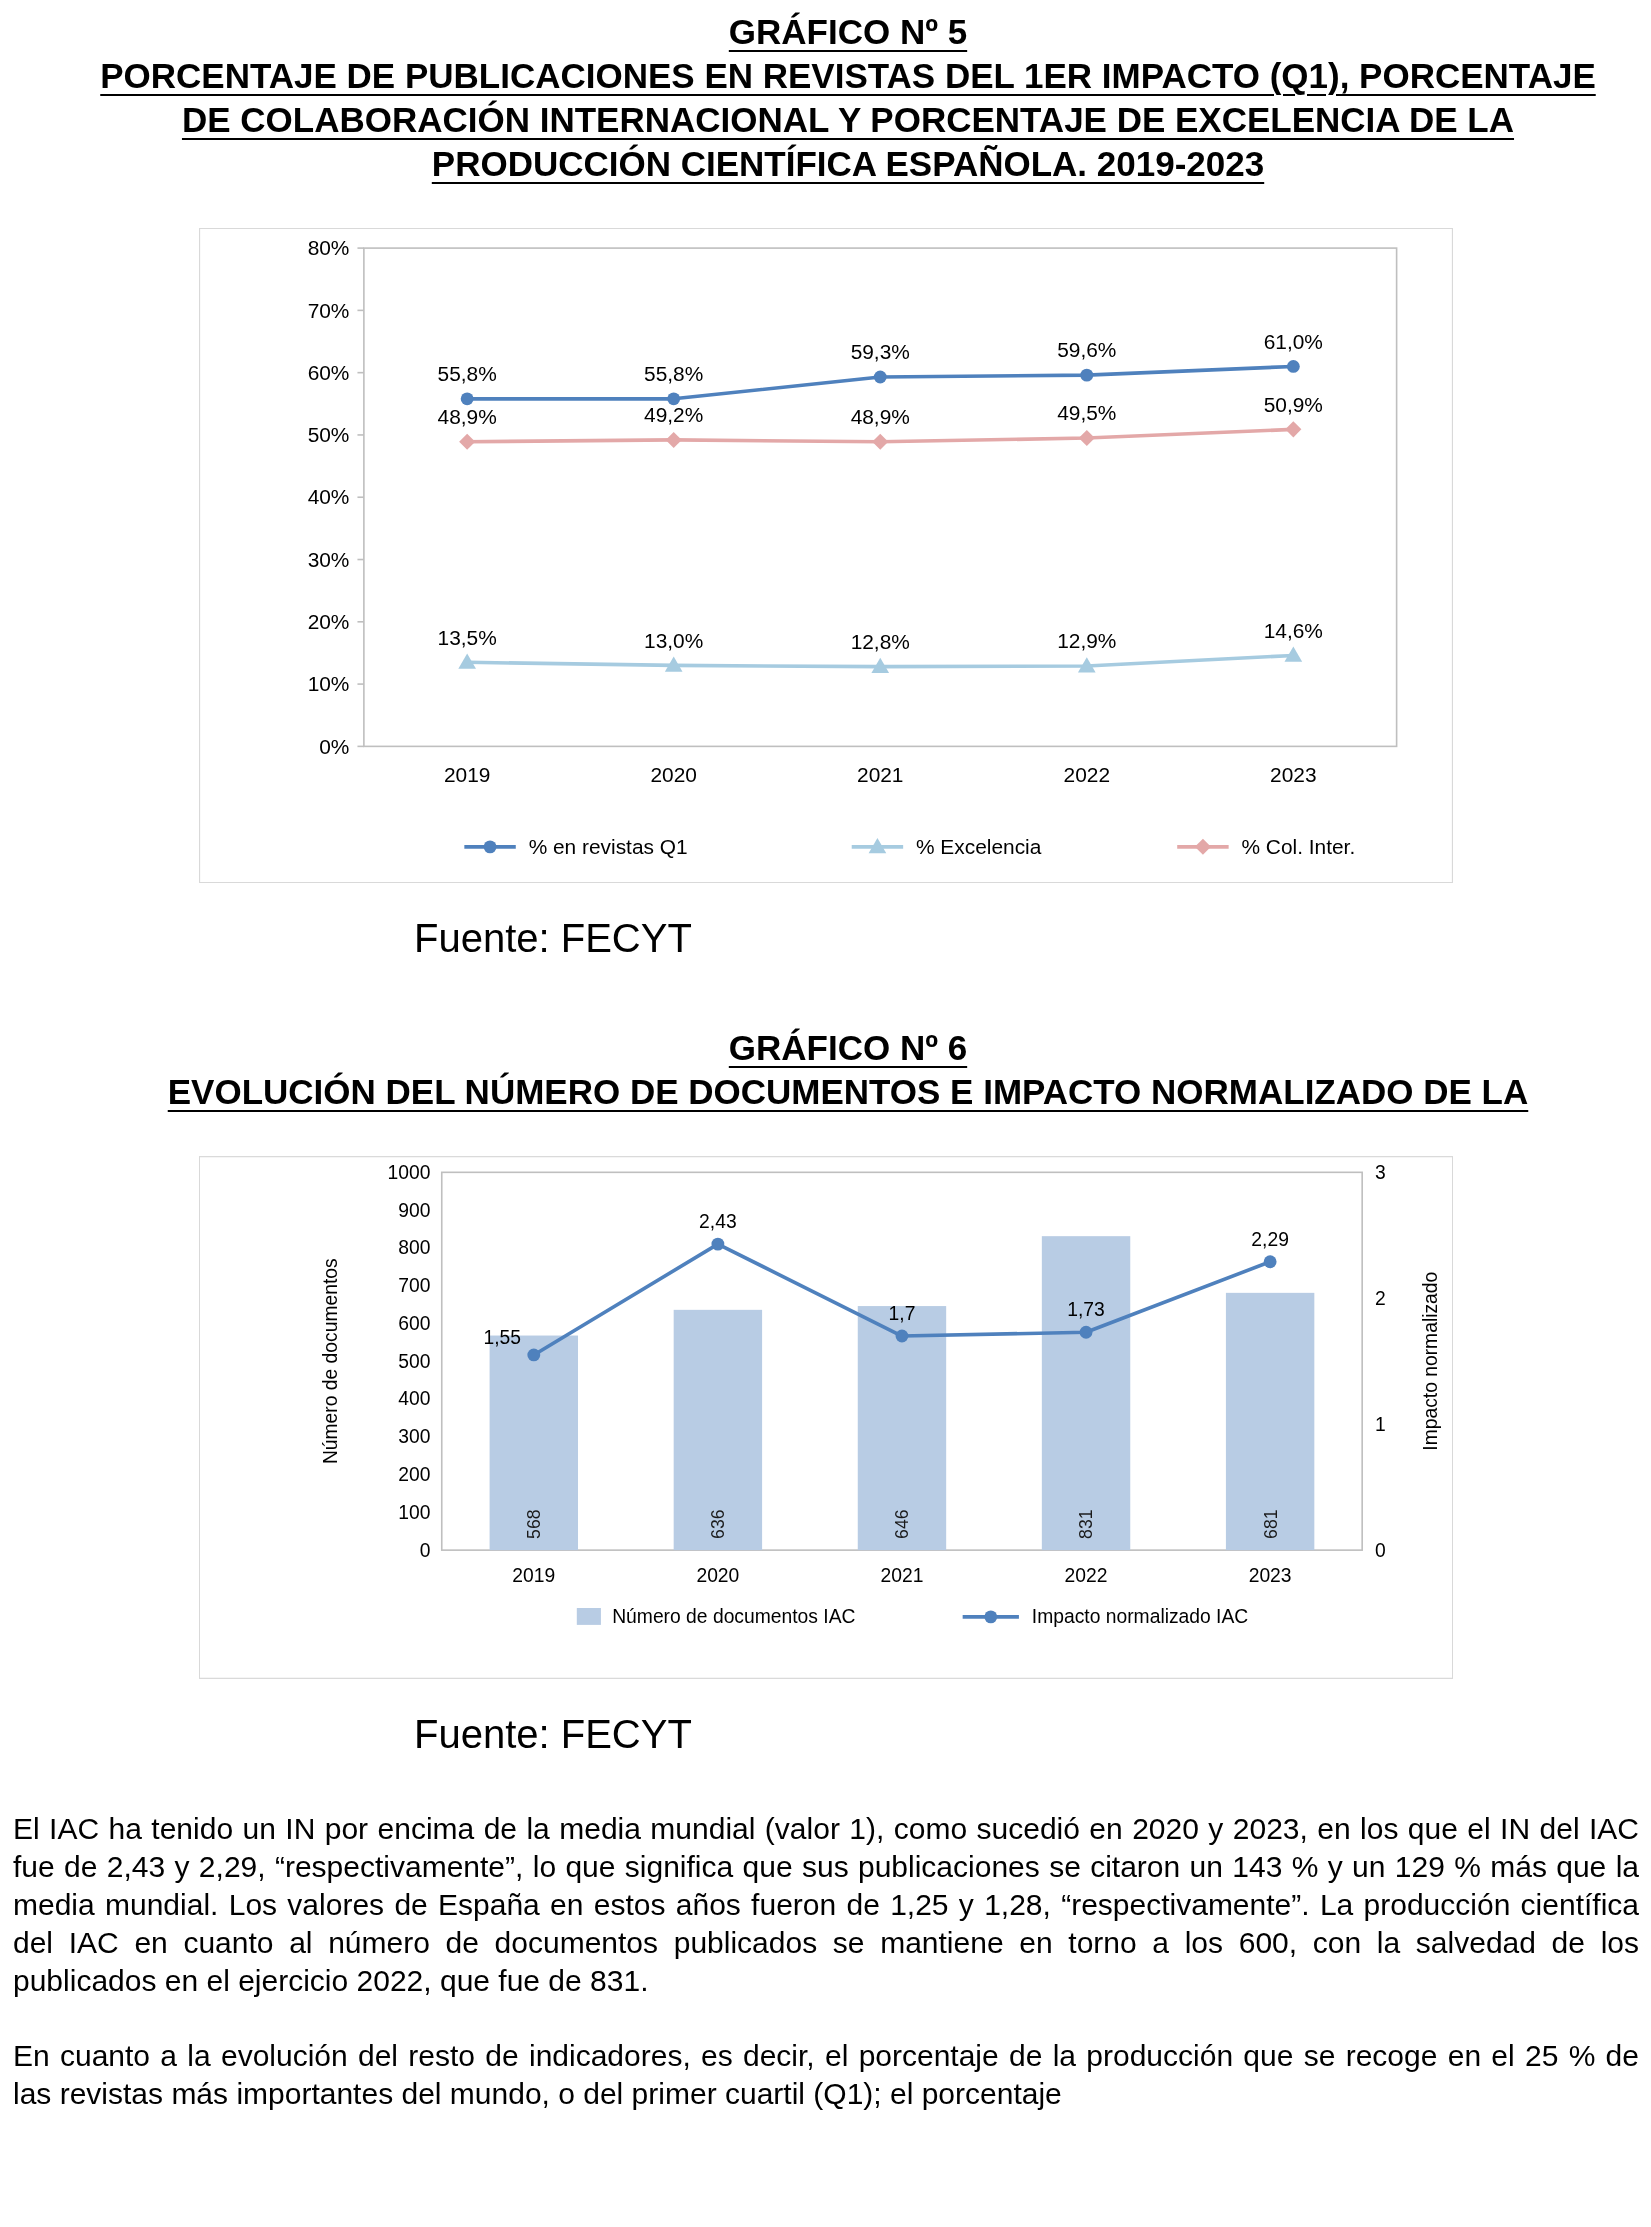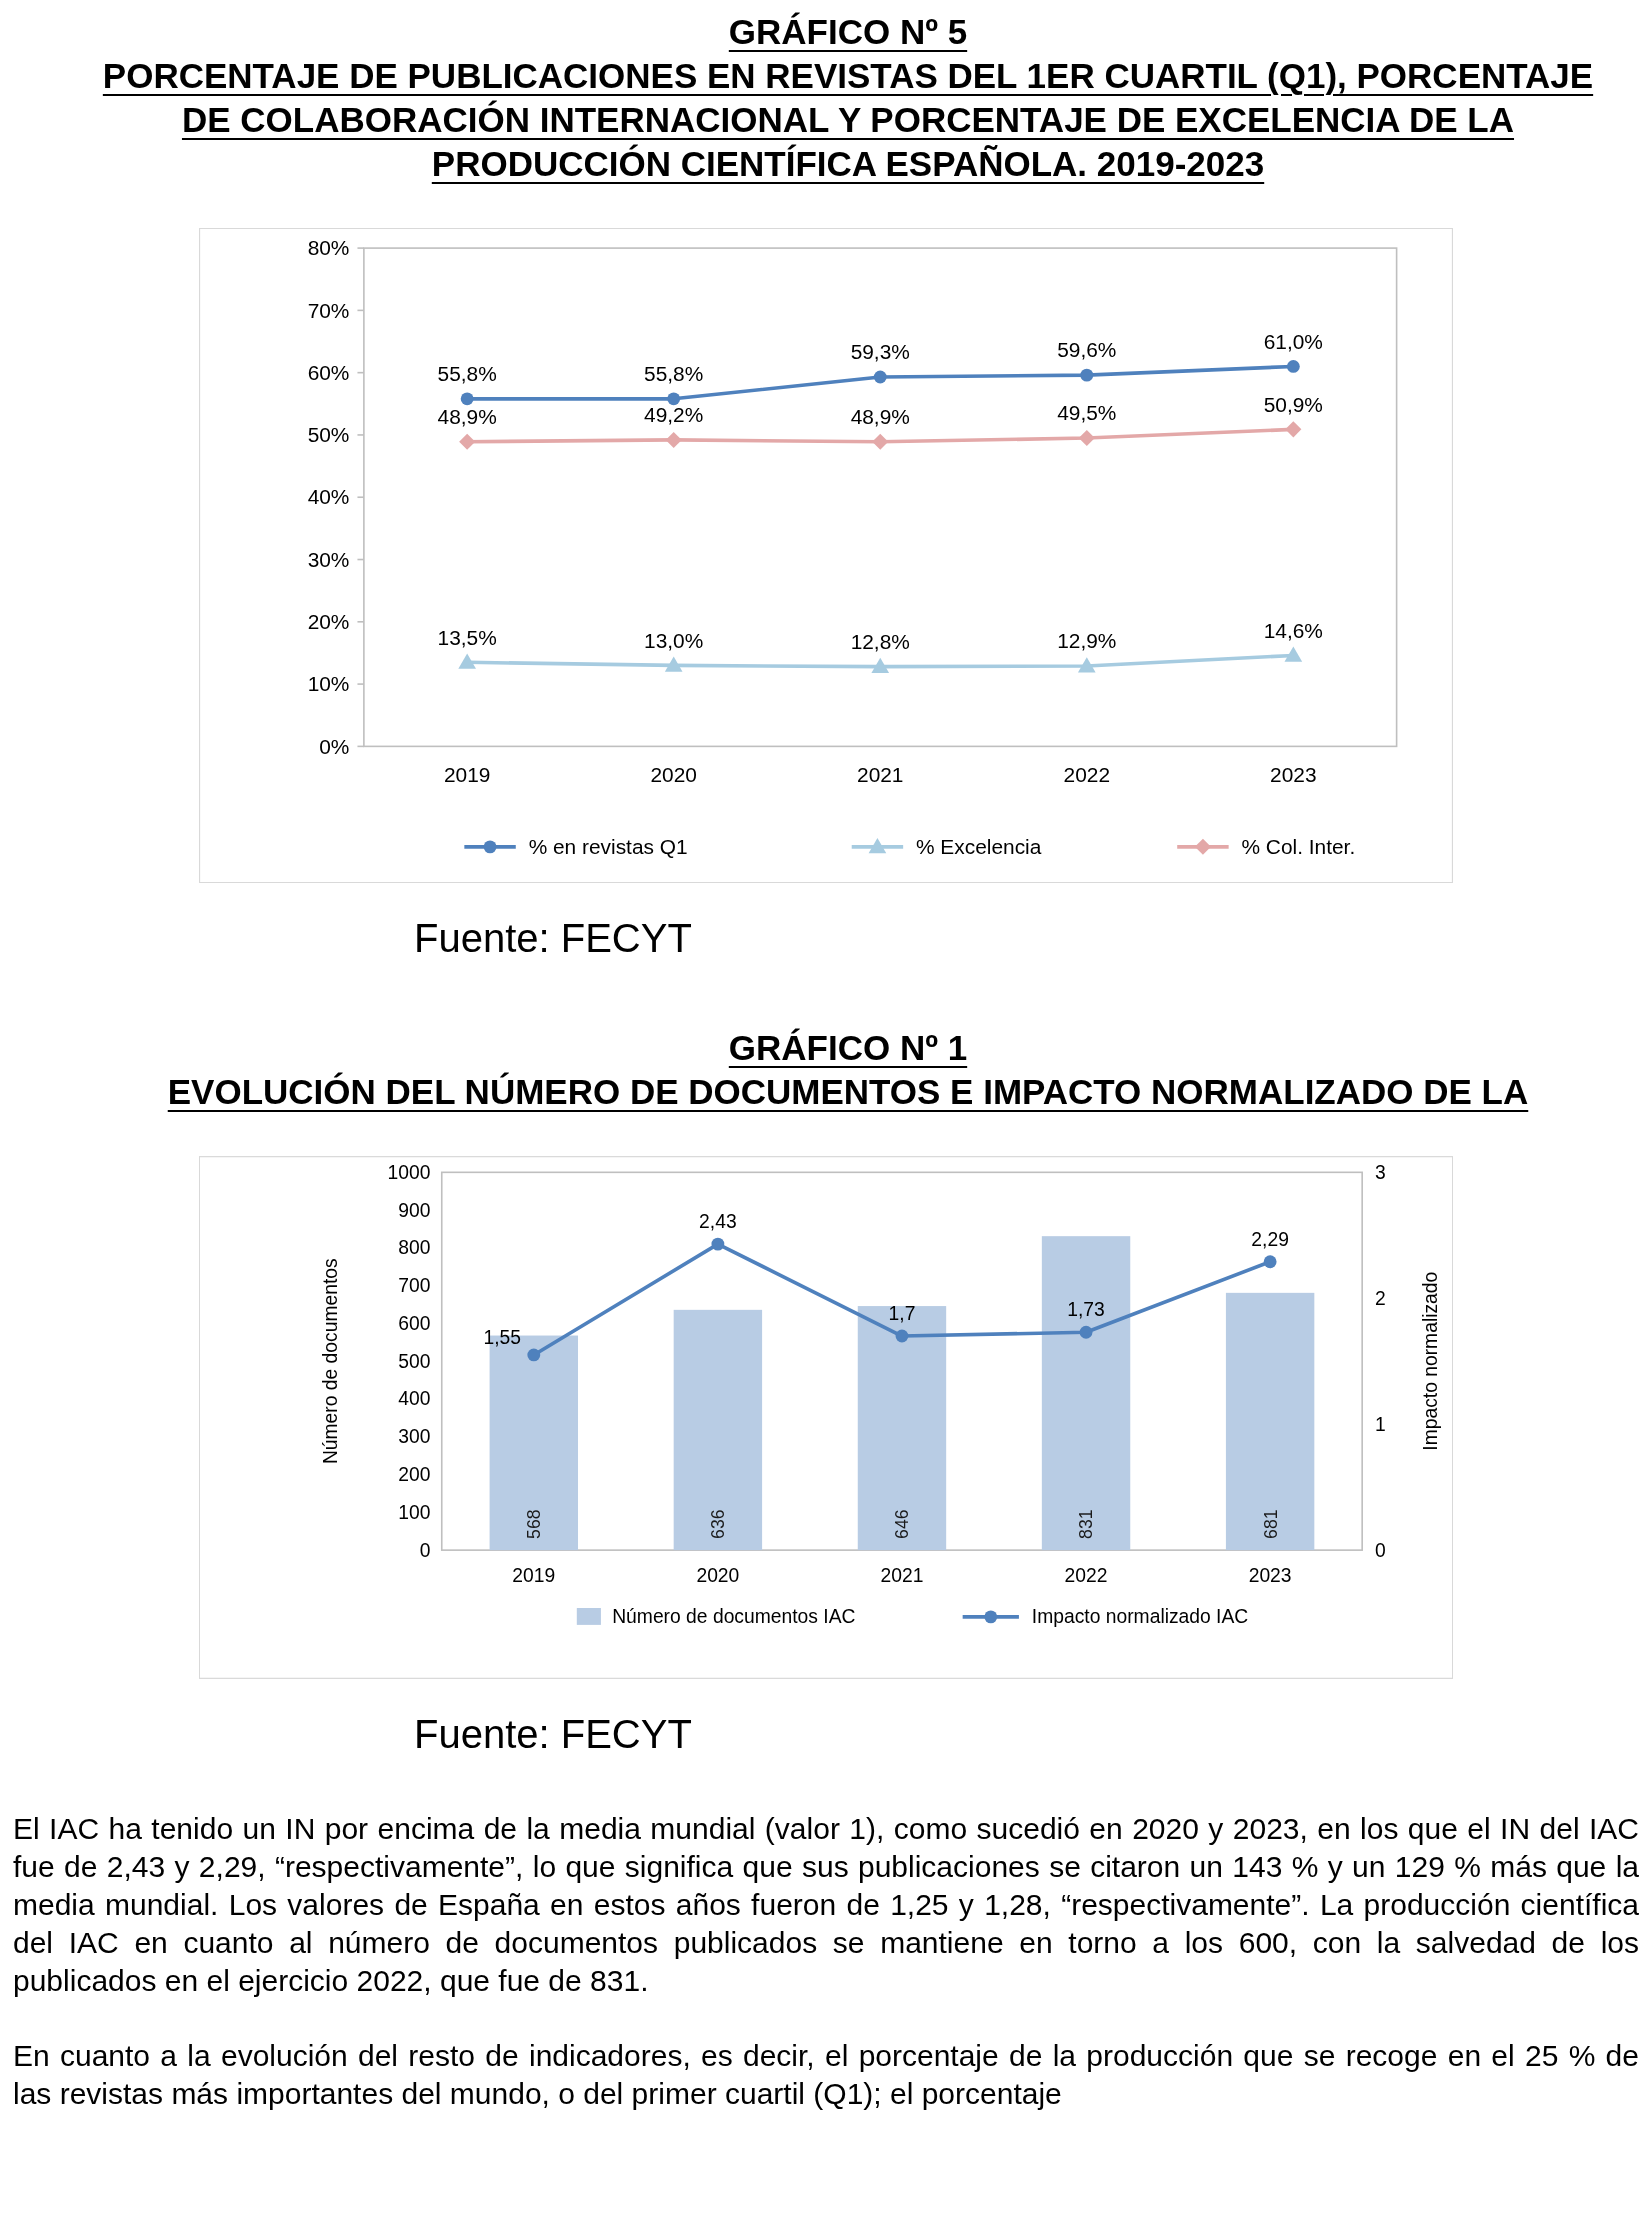--- a/index.html
+++ b/index.html
@@ -56,21 +56,21 @@
   .svg-axis-title { font-size:24px; }
   .svg-legend2 { font-size:24px; }
 </style>
 </head>
 <body>
 
 <div class="page">
 
   <div class="chart-title">
     <span class="title-line">GRÁFICO Nº 5</span>
-    <span class="title-line">PORCENTAJE DE PUBLICACIONES EN REVISTAS DEL 1ER CUARTIL (Q1), PORCENTAJE</span>
+    <span class="title-line">PORCENTAJE DE PUBLICACIONES EN REVISTAS DEL 1ER IMPACTO (Q1), PORCENTAJE</span>
     <span class="title-line">DE COLABORACIÓN INTERNACIONAL Y PORCENTAJE DE EXCELENCIA DE LA</span>
     <span class="title-line">PRODUCCIÓN CIENTÍFICA ESPAÑOLA. 2019-2023</span>
   </div>
 
   <div class="chart-block" id="chart5-mount">
       <svg viewBox="0 0 1560 815" width="1254" height="655">
         <rect x="0.5" y="0.5" width="1559" height="814" fill="#ffffff" stroke="#d9d9d9" stroke-width="1.5"></rect>
         <rect x="205" y="25" width="1285" height="620" fill="none" stroke="#bfbfbf" stroke-width="2"></rect>
         <line x1="197" y1="645" x2="205" y2="645" stroke="#bfbfbf" stroke-width="2"></line>
         <text class="svg-tick" x="187" y="654" text-anchor="end">0%</text>
@@ -136,21 +136,21 @@
         <text class="svg-legend" x="892" y="779">% Excelencia</text>
         <line x1="1217" y1="770" x2="1281" y2="770" stroke="#E3A8A8" stroke-width="4.5"></line>
         <polygon points="1249,760 1259,770 1249,780 1239,770" fill="#E3A8A8"></polygon>
         <text class="svg-legend" x="1297" y="779">% Col. Inter.</text>
       </svg>
     </div>
 
   <div class="fuente">Fuente: FECYT</div>
 
   <div class="chart-title second-title">
-    <span class="title-line">GRÁFICO Nº 1</span>
+    <span class="title-line">GRÁFICO Nº 6</span>
     <span class="title-line">EVOLUCIÓN DEL NÚMERO DE DOCUMENTOS E IMPACTO NORMALIZADO DE LA</span>
   </div>
 
   <div class="chart-block" id="chart6-mount">
       <svg viewBox="0 0 1560 650" width="1254" height="523">
         <rect x="0.5" y="0.5" width="1559" height="649" fill="#ffffff" stroke="#d9d9d9" stroke-width="1.5"></rect>
         <rect x="302" y="20" width="1145" height="470" fill="none" stroke="#bfbfbf" stroke-width="2"></rect>
         <text class="svg-tick2" x="288" y="498" text-anchor="end">0</text>
         <text class="svg-tick2" x="288" y="451" text-anchor="end">100</text>
         <text class="svg-tick2" x="288" y="404" text-anchor="end">200</text>

